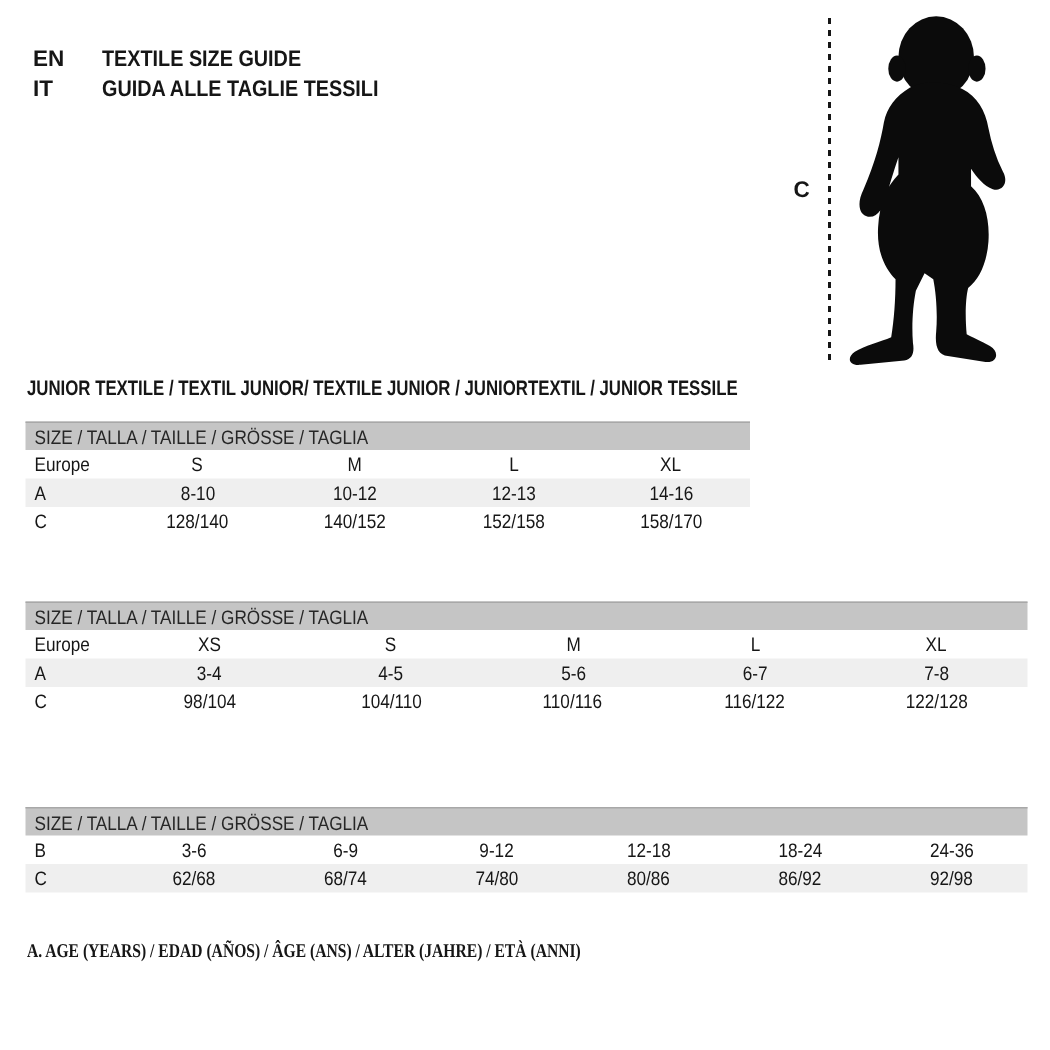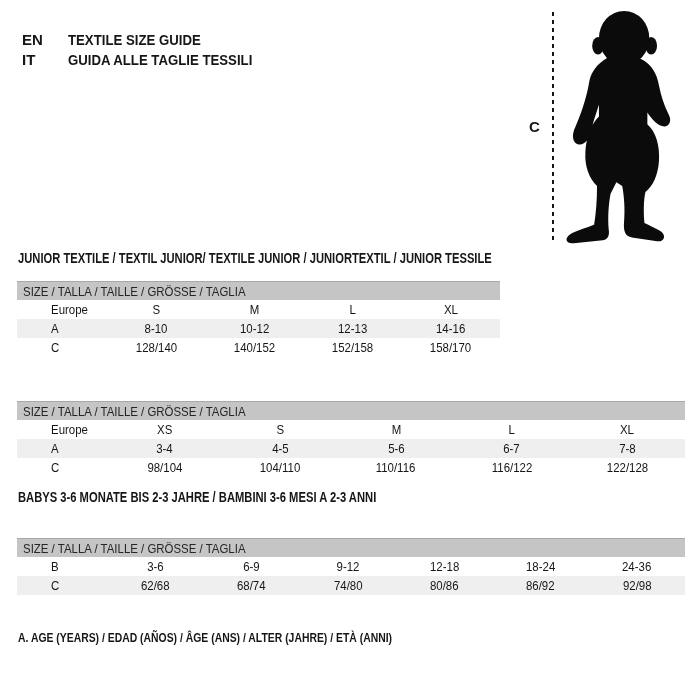--- a/index.html
+++ b/index.html
@@ -39,26 +39,26 @@
   .tbl-children { top: 401px; width: 668px; }
   .tbl-babies   { top: 538px; width: 668px; }
 
   .bar {
     height: 19px; background: #c5c5c5; border-top: 1px solid #a8a8a8;
     display: flex; align-items: center; padding-left: 6px;
     font-size: 13px; color: #262626;
   }
   .trow { display: flex; height: 19px; align-items: center; font-size: 13px; }
   .stripe { background: #efefef; }
-  .tlabel { width: 62px; padding-left: 6px; margin-left: 28px; }
+  .tlabel { width: 62px; padding-left: 6px; }
   .tcell { flex: 1; text-align: center; }
 
   
   .notes { position: absolute; left: 18px; top: 626px; font-weight: 700; font-size: 13px; }
-  .note { height: 19.3px; display: flex; align-items: flex-end; }
+  .note { height: 19.3px; display: flex; align-items: flex-start; font-family: Liberation Serif, serif; }
 </style>
 </head>
 <body>
 
 <div class="page">
 
   <div class="langs">
     <div class="lang-row">
       <span class="lang-code">EN</span>
       <span class="cond-l">TEXTILE SIZE GUIDE</span>
@@ -164,21 +164,20 @@
       <div class="tlabel"><span class="cond-l">C</span></div>
       <div class="tcell"><span class="cond-m">98/104</span></div>
       <div class="tcell"><span class="cond-m">104/110</span></div>
       <div class="tcell"><span class="cond-m">110/116</span></div>
       <div class="tcell"><span class="cond-m">116/122</span></div>
       <div class="tcell"><span class="cond-m">122/128</span></div>
     </div>
   </div>
 
   <div class="sec-title title-babies">
-    <div class="nowrap"><span class="cond">BABYS 3-6 MONATE BIS 2-3 JAHRE / BAMBINI 3-6 MESI A 2-3 ANNI</span></div>
   </div>
   <div class="size-table tbl-babies">
     <div class="bar">
       <span class="cond-l">SIZE / TALLA / TAILLE / GRÖSSE / TAGLIA</span>
     </div>
     <div class="trow">
       <div class="tlabel"><span class="cond-l">B</span></div>
       <div class="tcell"><span class="cond-m">3-6</span></div>
       <div class="tcell"><span class="cond-m">6-9</span></div>
       <div class="tcell"><span class="cond-m">9-12</span></div>

